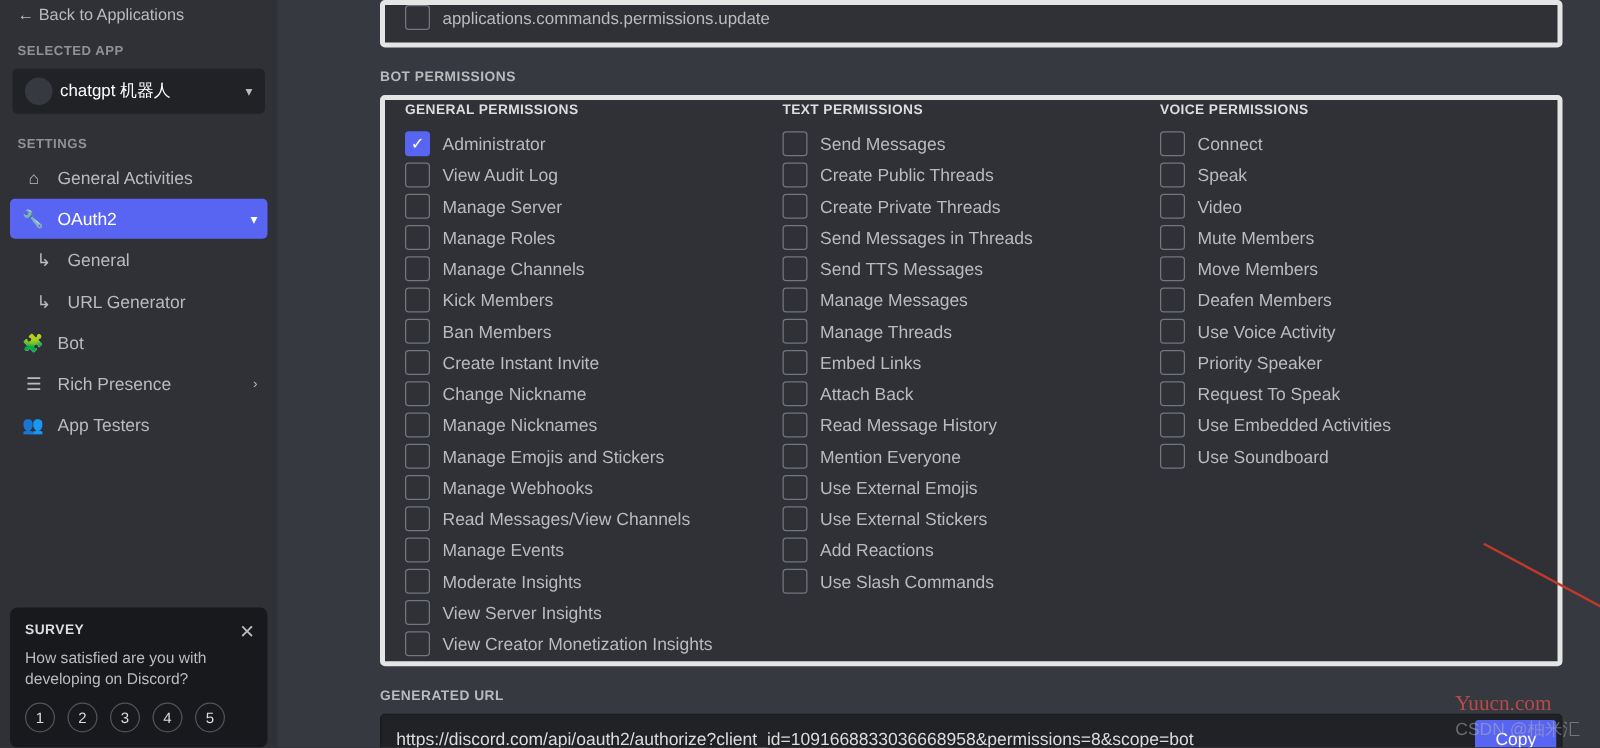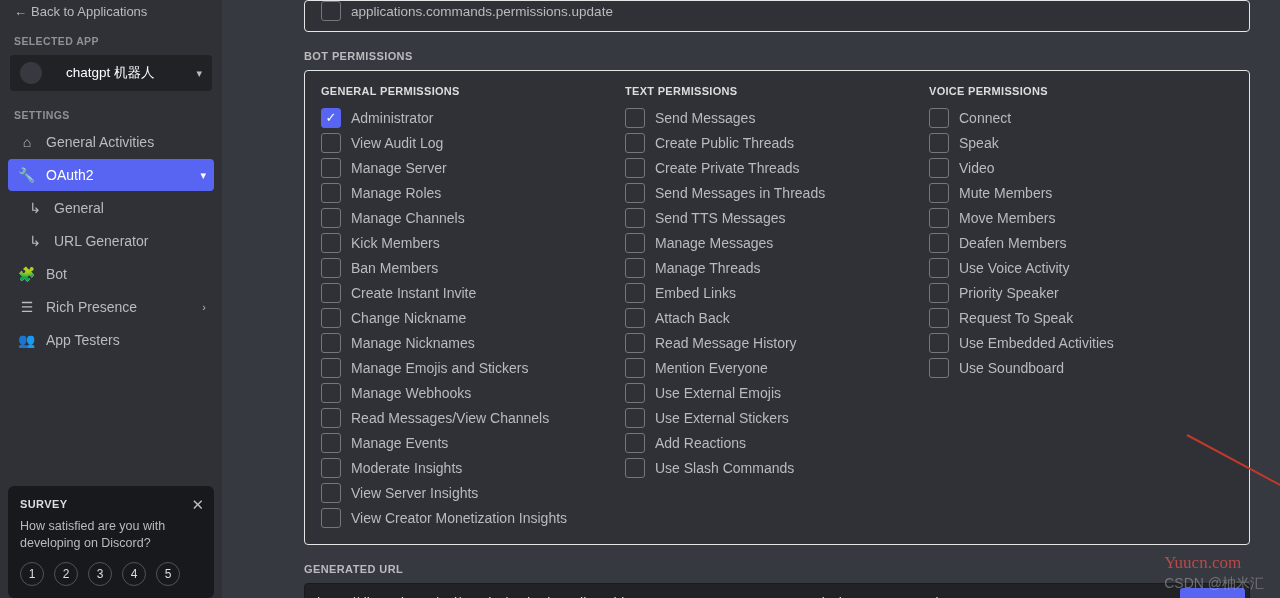--- a/index.html
+++ b/index.html
@@ -1,44 +1,44 @@
 <!DOCTYPE html>
 <html><head>
 <meta charset="utf-8">
 <style>
 * { box-sizing: border-box; margin: 0; padding: 0; }
 html, body { width: 1280px; height: 598px; overflow: hidden; font-family: -apple-system, BlinkMacSystemFont, "Segoe UI", Helvetica, Arial, sans-serif; background: #36393f; color: #dcddde; font-size: 14px; }
 .app { display: flex; width: 100%; height: 100%; }
 .sidebar { width: 222px; background: #2f3136; display: flex; flex-direction: column; padding: 0; position: relative; }
 .back-link { padding: 4px 14px 8px; color: #b9bbbe; font-size: 13px; display: flex; align-items: center; gap: 4px; cursor: pointer; }
 .section-label { font-size: 10.5px; font-weight: 700; letter-spacing: 0.4px; color: #8e9297; padding: 8px 14px 4px; }
-.app-select { margin: 4px 10px 10px; background: #202225; border-radius: 4px; padding: 7px 10px; display: flex; align-items: center; gap: 24px; cursor: pointer; }
+.app-select { margin: 4px 10px 10px; background: #202225; border-radius: 4px; padding: 7px 10px; display: flex; align-items: center; gap: 6px; cursor: pointer; }
 .app-select .avatar { width: 22px; height: 22px; border-radius: 50%; background: #36393f; }
 .app-select .name { flex: 1; color: #fff; font-size: 13.5px; }
 .app-select .chev { color: #b9bbbe; font-size: 11px; }
 .nav { padding: 0 8px; }
 .nav-item { display: flex; align-items: center; gap: 10px; padding: 7px 10px; border-radius: 4px; color: #b9bbbe; cursor: pointer; margin: 1px 0; font-size: 14px; position: relative; }
 .nav-item.active { background: #5865f2; color: #fff; }
 .nav-item .icon { width: 18px; height: 18px; display: flex; align-items: center; justify-content: center; font-size: 14px; }
 .nav-sub { padding-left: 18px; }
 .nav-chev { position: absolute; right: 8px; font-size: 11px; color: inherit; }
 .survey { position: absolute; left: 8px; right: 8px; bottom: 0; background: #18191c; border-radius: 6px; padding: 12px; }
 .survey-title { font-size: 11px; font-weight: 700; letter-spacing: 0.4px; color: #dcddde; }
 .survey-close { position: absolute; top: 10px; right: 10px; color: #b9bbbe; font-size: 15px; cursor: pointer; }
 .survey-q { font-size: 12.5px; color: #b9bbbe; margin: 8px 0 10px; line-height: 1.35; }
 .survey-nums { display: flex; gap: 10px; }
 .survey-num { width: 24px; height: 24px; border: 1px solid #4f545c; border-radius: 50%; display: flex; align-items: center; justify-content: center; font-size: 12px; color: #dcddde; cursor: pointer; }
 .main { flex: 1; overflow: hidden; position: relative; padding: 0 30px 0 82px; }
-.panel { border: 1px solid #e5e5e5; border-radius: 4px; background: #2f3136; padding: 0; margin-bottom: 18px; }
+.panel { border: 4px solid #e5e5e5; border-radius: 4px; background: #2f3136; padding: 0; margin-bottom: 18px; }
 .prev-panel { margin: 0 0 18px; padding: 0 16px 10px; }
 .prev-row { display:flex; align-items:center; gap:10px; color:#b9bbbe; font-size:13.5px; }
 .cb { width: 20px; height: 20px; border: 1.5px solid #72767d; border-radius: 3px; flex-shrink: 0; cursor: pointer; display:flex; align-items:center; justify-content:center; }
 .cb.checked { background: #5865f2; border-color: #5865f2; color: #fff; font-size: 13px; }
 .heading { font-size: 11px; font-weight: 700; letter-spacing: 0.4px; color: #b9bbbe; margin: 0 0 8px; }
-.perm-panel { padding: 14px 16px; display: flex; }
+.perm-panel { padding: 2px 16px; display: flex; }
 .perm-col { flex: 1; }
 .col-title { font-size: 11px; font-weight: 700; letter-spacing: 0.3px; color: #dcddde; margin-bottom: 8px; }
 .perm-row { display: flex; align-items: center; gap: 10px; padding: 2.5px 0; color: #b9bbbe; font-size: 14px; line-height: 20px; }
 .perm-row .cb { width: 20px; height: 20px; }
 .url-input { display: flex; align-items: center; background: #202225; border-radius: 4px; border: 1px solid #1a1b1e; overflow:hidden; }
 .url-input input { flex: 1; background: transparent; border: none; color: #dcddde; padding: 9px 12px; font-size: 14px; outline: none; }
 .copy-btn { background: #5865f2; color: #fff; border: none; padding: 7px 16px; font-size: 14px; border-radius: 3px; margin: 4px; cursor: pointer; }
 .arrow { position: absolute; pointer-events: none; }
 .watermark { position: absolute; right: 16px; bottom: 6px; color: rgba(180,180,180,0.5); font-size: 14px; text-align:left; line-height:1.3; }
 .wm-top { color: #b94a4a; font-size: 17px; font-family: Georgia, serif; }

